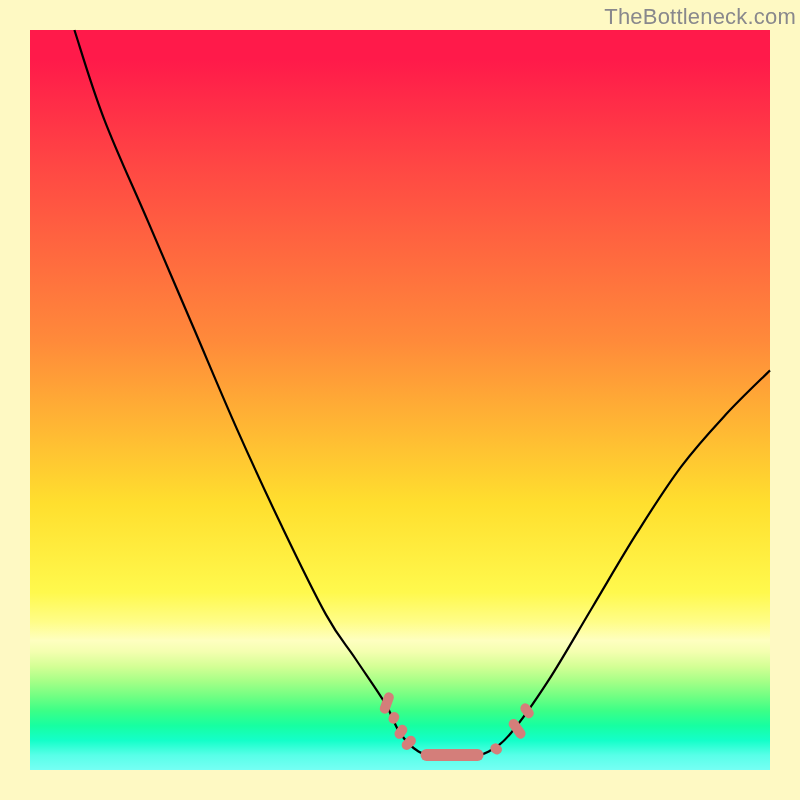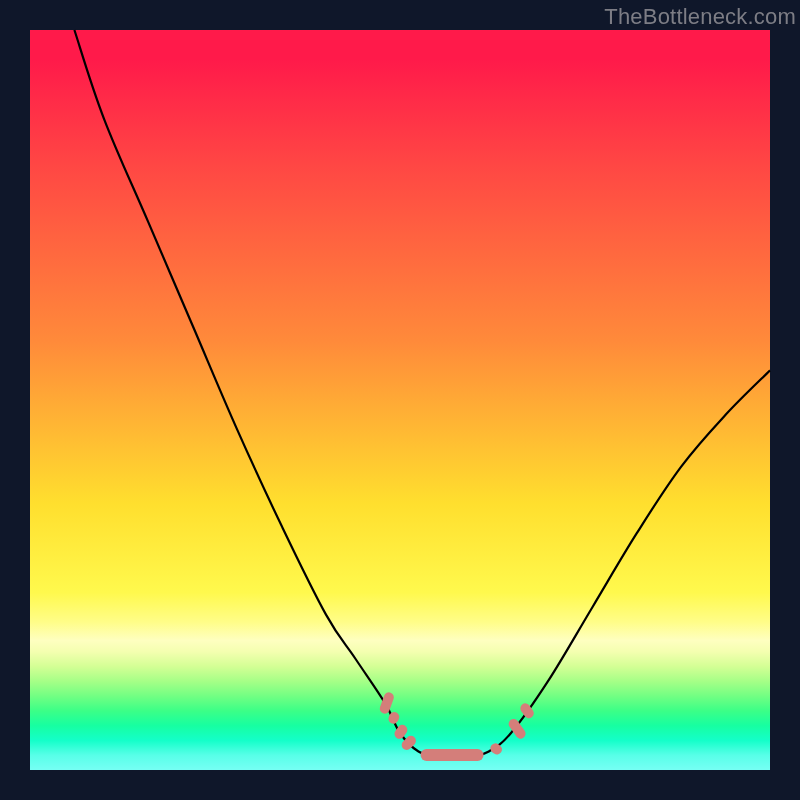--- a/index.html
+++ b/index.html
@@ -1,16 +1,16 @@
 <!DOCTYPE html>
 <html><head>
 <meta charset="utf-8">
 <style>
   html,body{margin:0;padding:0;width:800px;height:800px;overflow:hidden;background:#000;}
-  .frame{position:relative;width:800px;height:800px;background:#0f172a;}
+  .frame{position:relative;width:800px;height:800px;background:#fef9c3;}
   .plot-area{
     position:absolute;
     left:30px;top:30px;
     width:740px;height:740px;
     background:linear-gradient(
       to bottom,
       #ff1a4a 0%,
       #ff1a4a 4%,
       #ff4644 18%,
       #ff8a3a 42%,

